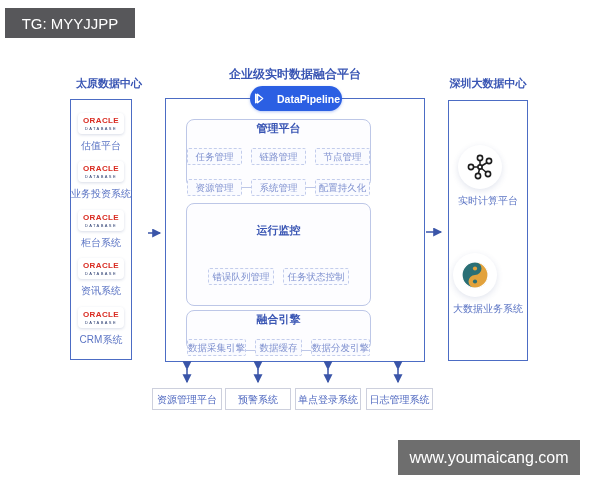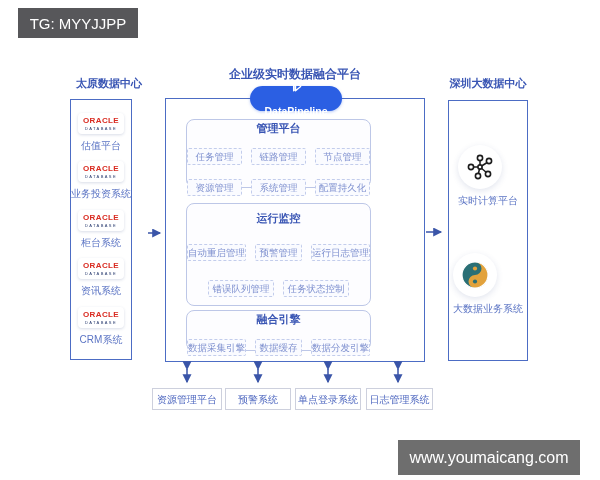--- a/index.html
+++ b/index.html
@@ -1,21 +1,21 @@
 <!DOCTYPE html>
 <html><head>
 <meta charset="utf-8">
 <style>
   html,body{margin:0;padding:0;}
   body{
     width:600px;height:480px;position:relative;overflow:hidden;
     background:#ffffff;font-family:"Liberation Sans","DejaVu Sans",sans-serif;
   }
   .bar{position:absolute;color:#fff;display:flex;align-items:center;justify-content:center;}
-  #tg-bar{left:18px;top:8px;width:120px;height:30px;background:#57575a;font-size:15px;}
+  #tg-bar{left:5px;top:8px;width:130px;height:30px;background:#57575a;font-size:15px;}
   #site-bar{left:398px;top:440px;width:182px;height:35px;background:#6e6e6e;font-size:16px;text-align:right;}
 
   .col-title{position:absolute;font-size:11px;font-weight:bold;color:#3a56b4;text-align:center;white-space:nowrap;}
   #left-title{left:66px;top:76px;width:86px;}
   #right-title{left:442px;top:76px;width:92px;}
   #center-title{left:165px;top:66px;width:260px;font-size:12px;}
 
   .outer-box{position:absolute;border:1px solid #4c6cc4;background:#fff;box-sizing:border-box;}
   #left-box{left:70px;top:99px;width:62px;height:261px;display:flex;flex-direction:column;justify-content:space-evenly;align-items:center;padding:4px 0;}
   #right-box{left:448px;top:100px;width:80px;height:261px;display:flex;flex-direction:column;justify-content:space-evenly;align-items:center;}
@@ -23,21 +23,21 @@
 
   .sys-group{text-align:center;}
   .oracle-card{display:inline-block;background:#fff;border-radius:4px;box-shadow:0 1px 3px rgba(40,60,120,0.18);padding:3px 5px;}
   .oracle-name{display:block;color:#d92b21;font-weight:bold;font-size:8px;letter-spacing:.4px;line-height:9px;}
   .oracle-sub{display:block;color:#22356b;font-size:4px;letter-spacing:1.4px;line-height:5px;margin-top:1px;}
   .sys-label{margin-top:5px;font-size:10px;color:#5b74c4;white-space:nowrap;}
 
   #brand-pill{
     position:absolute;left:250px;top:86px;width:92px;height:25px;z-index:3;
     background:#2b5fe3;border-radius:13px;color:#fff;font-size:10.5px;font-weight:bold;
-    display:flex;align-items:center;justify-content:center;gap:12px;box-shadow:0 1px 3px rgba(43,95,227,.35);flex-direction:column;
+    display:flex;align-items:center;justify-content:center;gap:12px;box-shadow:0 1px 3px rgba(43,95,227,.35);
   }
 
   .section{
     position:absolute;left:20px;width:185px;box-sizing:border-box;
     border:1px solid #bdc7e7;border-radius:8px;background:#fdfdff;
     display:flex;flex-direction:column;align-items:center;justify-content:space-evenly;padding:2px 0;
   }
   .section-title{font-size:11px;font-weight:bold;color:#3a56b4;line-height:12px;}
   .row{display:flex;gap:9px;justify-content:center;width:100%;margin-top:14px;}
   .item{
@@ -91,25 +91,20 @@
         <div class="item">节点管理</div>
       </div>
       <div class="row">
         <div class="item">资源管理</div>
         <div class="item">系统管理</div>
         <div class="item">配置持久化</div>
       </div>
     </div>
     <div class="section" style="top: 104px; height: 103px;">
       <div class="section-title">运行监控</div>
-      <div class="row">
-        <div class="item">自动重启管理</div>
-        <div class="item">预警管理</div>
-        <div class="item">运行日志管理</div>
-      </div>
       <div class="row">
         <div class="item">错误队列管理</div>
         <div class="item">任务状态控制</div>
       </div>
     </div>
     <div class="section" style="top: 211px; height: 41px;">
       <div class="section-title">融合引擎</div>
       <div class="row">
         <div class="item">数据采集引擎</div>
         <div class="item">数据缓存</div>

